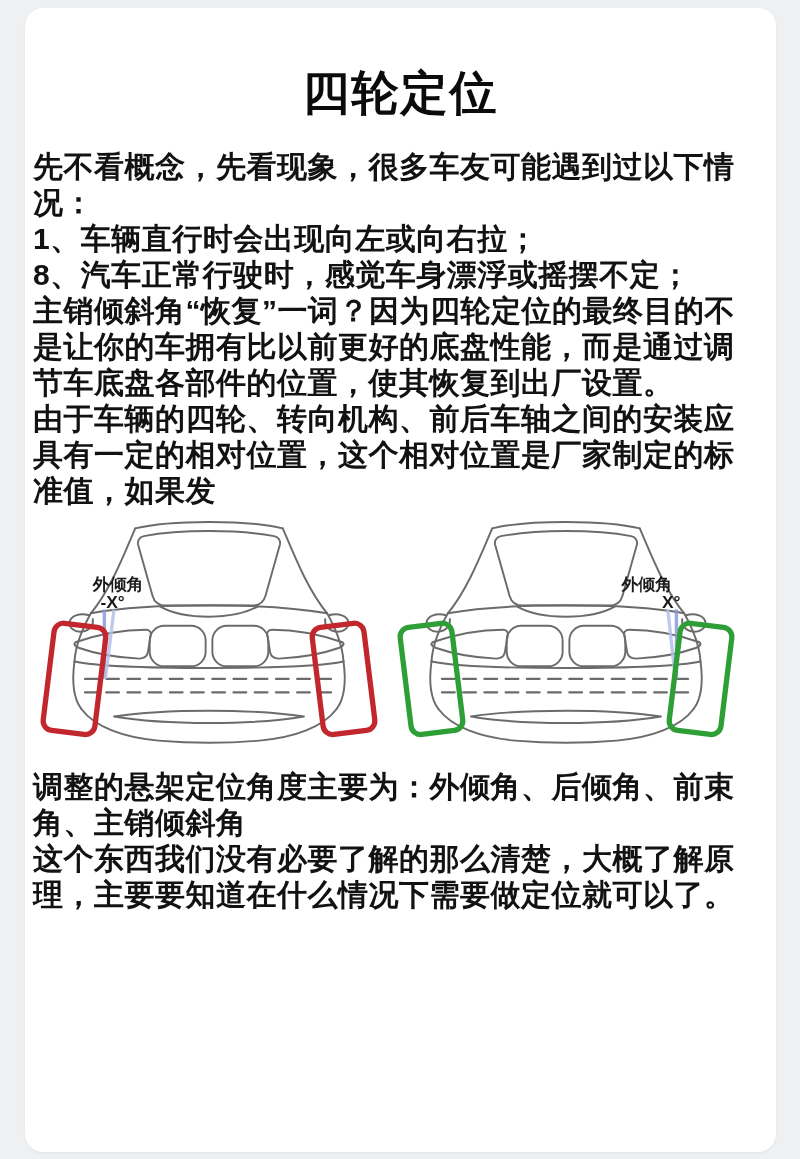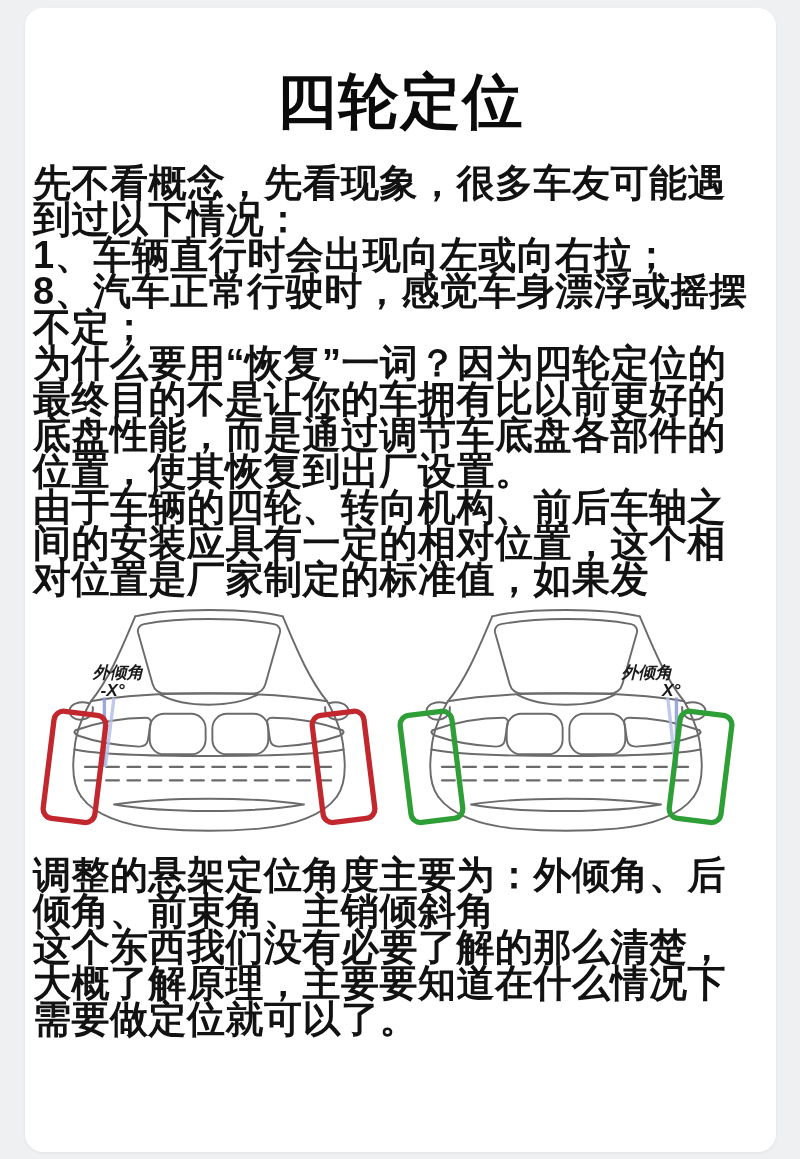--- a/index.html
+++ b/index.html
@@ -16,44 +16,43 @@
     width:751px;height:1144px;
     background:#ffffff;
     border-radius:18px;
     box-shadow:0 1px 3px rgba(0,0,0,0.06);
     box-sizing:border-box;
     padding:56px 0 0 0;
   }
   .title{
     margin:0 0 26px 0;
     text-align:center;
-    font-size:60px;
+    font-size:47px;
     line-height:1.25;
     font-weight:bold;
     color:#0b0b0b;
     letter-spacing:2px;
   }
   .content{
     padding:0 28px 0 8px;
     color:#121212;
   }
   .content p{
     margin:0;
-    font-size:38px;
+    font-size:30px;
     line-height:36px;
     font-weight:bold;
     letter-spacing:0.5px;
     word-break:break-all;
   }
   .figure{
     display:flex;
     gap:5px;
     margin:4px 0 0 0;
     padding:0 6px 0 0;
-    font-style:italic;
   }
   .car-wrap{flex:1 1 0;position:relative;}
   .car-wrap svg{display:block;width:100%;height:auto;}
   .outro{margin-top:12px;}
   svg text{
     font-family:"Liberation Sans","DejaVu Sans",sans-serif;
     font-weight:bold;
     fill:#1a1a1a;
   }
 </style>
@@ -61,21 +60,21 @@
 <body>
 
 <div class="card">
 
   <h1 class="title">四轮定位</h1>
 
   <div class="content">
     <p>先不看概念，先看现象，很多车友可能遇到过以下情况：</p>
     <p>1、车辆直行时会出现向左或向右拉；</p>
     <p>8、汽车正常行驶时，感觉车身漂浮或摇摆不定；</p>
-    <p>为什么要用“恢复”一词？因为四轮定位的最终目的不是让你的车拥有比以前更好的底盘性能，而是通过调节车底盘各部件的位置，使其恢复到出厂设置。</p>
+    <p>主销倾斜角“恢复”一词？因为四轮定位的最终目的不是让你的车拥有比以前更好的底盘性能，而是通过调节车底盘各部件的位置，使其恢复到出厂设置。</p>
     <p>由于车辆的四轮、转向机构、前后车轴之间的安装应具有一定的相对位置，这个相对位置是厂家制定的标准值，如果发</p>
 
     <div class="figure">
 
       <div class="car-wrap">
         <svg viewBox="0 0 365 253">
           <g fill="none" stroke-width="2" stroke-linecap="round" stroke-linejoin="round" stroke="#6b6b6b">
             <path d="M106,16 C142,7 223,7 259,16"></path>
             <path d="M106,16 C94,44 80,80 60,104"></path>
             <path d="M259,16 C271,44 285,80 305,104"></path>

